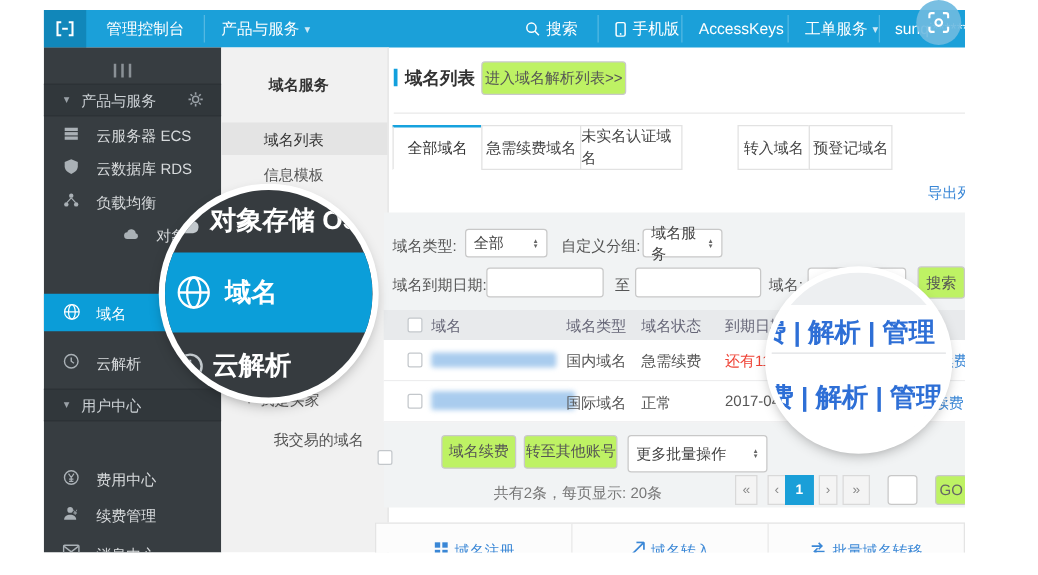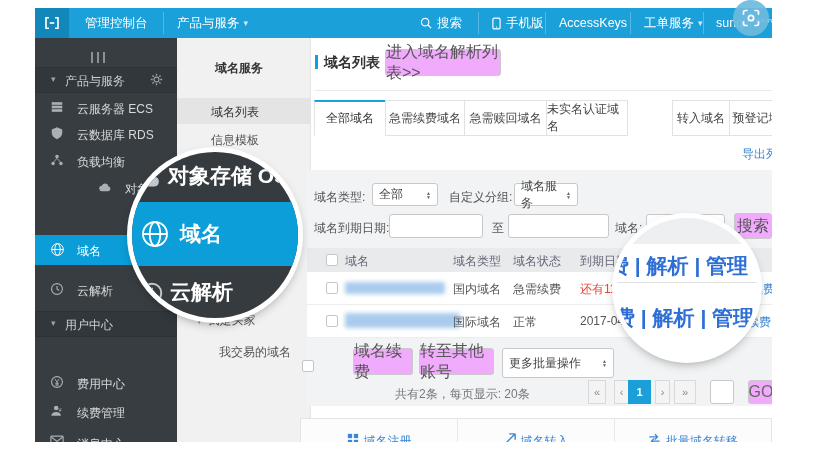--- a/index.html
+++ b/index.html
@@ -26,21 +26,21 @@
   .sb-item.sel .ico{top:7px;color:#fff;}
   .iii span{display:inline-block;width:2px;height:11px;background:#8a9196;margin:0 2px;}
   
   .ssb{left:142px;top:30px;width:133px;height:404px;background:#f1f1f1;border-right:1px solid #e4e4e4;}
   .ssb-h{font-size:12px;font-weight:bold;color:#333;}
   .ssb-sel{left:0;width:133px;height:26px;background:#e4e4e4;}
   .ssb-t{font-size:12px;color:#555;white-space:nowrap;}
   
   .titlebar{width:3px;height:14px;background:#12a0dd;}
   .h1{font-size:14px;font-weight:bold;color:#333;}
-  .btn{background:#f0abfc;border:1px solid #c9c9c9;border-radius:3px;font-size:16px;color:#555;
+  .btn{background:#bef264;border:1px solid #c9c9c9;border-radius:3px;font-size:12px;color:#555;
        display:flex;align-items:center;justify-content:center;box-sizing:border-box;}
   .hr{height:1px;background:#e9e9e9;}
   .tabs{left:280px;top:92px;display:flex;}
   .tab{height:36px;box-sizing:border-box;border:1px solid #e2e2e2;margin-left:-1px;
        display:flex;align-items:center;justify-content:center;font-size:12px;color:#444;background:#fff;}
   .tab.active{border-top:2px solid #16a2de;border-bottom-color:#fff;color:#333;}
   .link{color:#3a87d6;font-size:12px;white-space:nowrap;}
   .panel{left:272px;top:162px;width:465px;height:236px;background:#f1f3f4;}
   .flabel{font-size:12px;color:#555;white-space:nowrap;}
   .select,.input{background:#fff;border:1px solid #c8c8c8;border-radius:3px;box-sizing:border-box;}
@@ -253,21 +253,20 @@
   </div>
 
   <div class="abs titlebar" style="left:280px;top:47px;"></div>
   <div class="abs h1" style="left:289px;top:46px;">域名列表</div>
   <div class="abs btn" style="left:350px;top:41px;width:116px;height:27px;">进入域名解析列表&gt;&gt;</div>
   <div class="abs hr" style="left:280px;top:82px;width:457px;"></div>
 
   <div class="abs tabs">
     <div class="tab active" style="width:72px;">全部域名</div>
     <div class="tab" style="width:80px;">急需续费域名</div>
-    <div class="tab" style="width:83px;">急需赎回域名</div>
     <div class="tab" style="width:82px;">未实名认证域名</div>
     <div class="tab" style="width:58px;margin-left:44px;">转入域名</div>
     <div class="tab" style="width:67px;">预登记域名</div>
   </div>
   <div class="abs link" style="left:707px;top:138px;">导出列表</div>
 
   <div class="abs panel"></div>
 
   <div class="abs flabel" style="left:279px;top:181px;">域名类型:</div>
   <div class="abs select" style="left:337px;top:175px;width:66px;height:23px;">

